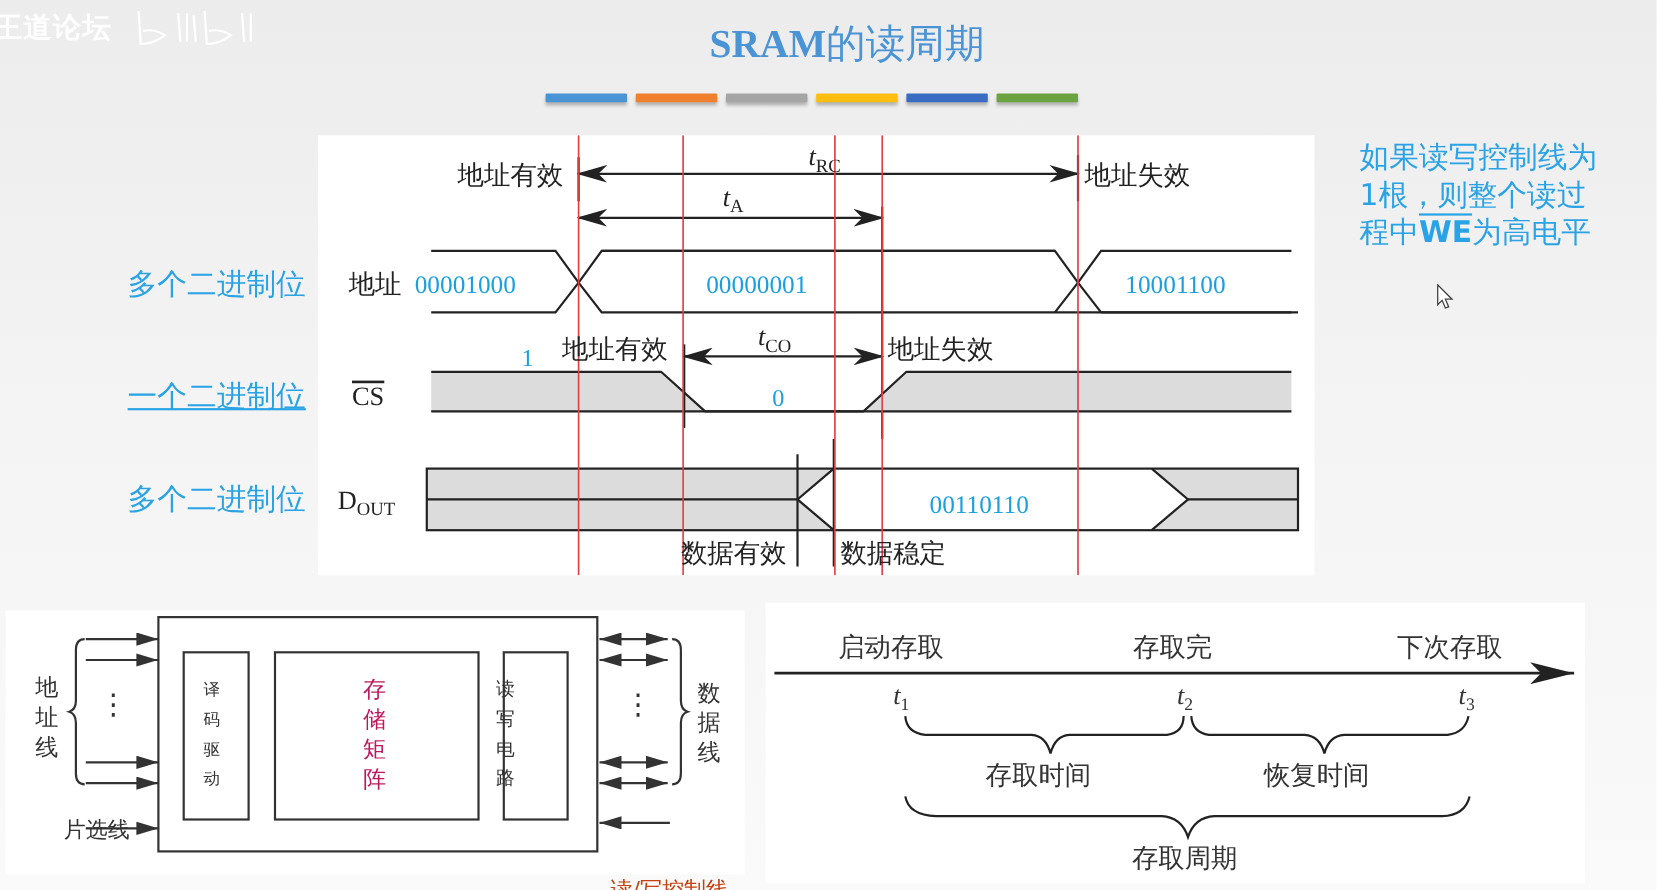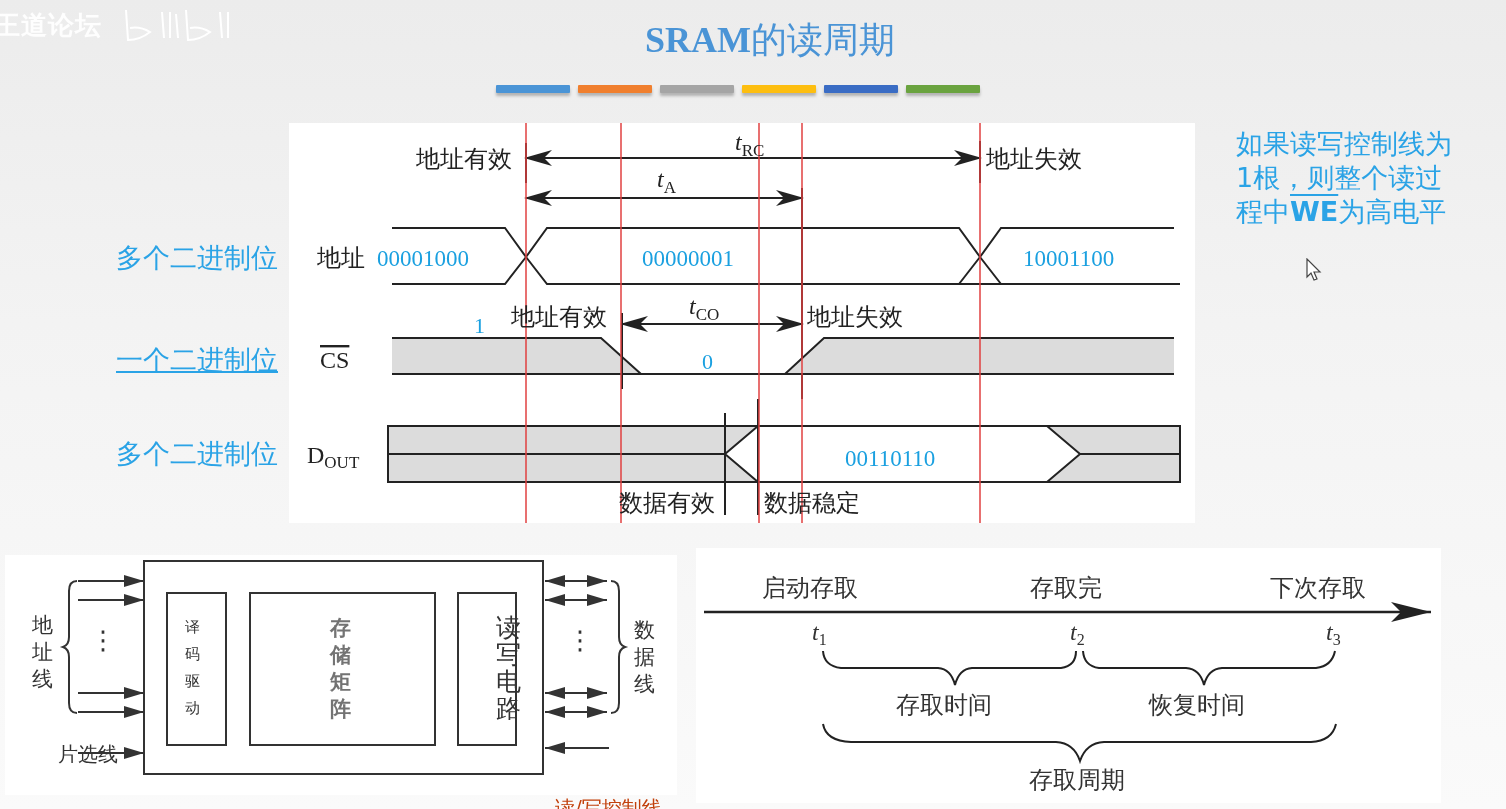--- a/index.html
+++ b/index.html
@@ -179,22 +179,22 @@
   </g>
   <g font-size="21" fill="#333">
     <text x="98" y="94" text-anchor="middle" font-size="26">⋮</text>
     <text x="575" y="94" text-anchor="middle" font-size="26">⋮</text>
   </g>
 </svg>
 
 <div class="abs" style="left:32px; top:612px; width:24px; font-size:21px; line-height:27px; color:#333; font-family:'DejaVu Serif',serif; word-break:break-all;">地址线</div>
 <div class="abs" style="left:10px; top:741px; font-size:20px; color:#333; font-family:'DejaVu Serif',serif;margin-left:48px;">片选线</div>
 <div class="abs" style="left:185px; top:614px; width:24px; font-size:15px; line-height:27px; color:#333; font-family:'DejaVu Serif',serif; word-break:break-all;">译码驱动</div>
-<div class="abs" style="left:330px; top:614px; width:24px; font-size:21px; line-height:27px; color:#737373; font-family:'DejaVu Serif',serif; word-break:break-all;font-weight:bold;">存储矩阵</div>
-<div class="abs" style="left:496px; top:614px; width:24px; font-size:25px; line-height:27px; color:#333; font-family:'DejaVu Serif',serif; word-break:break-all;">读写电路</div>
+<div class="abs" style="left:330px; top:614px; width:24px; font-size:21px; line-height:27px; color:#be185d; font-family:'DejaVu Serif',serif; word-break:break-all;">存储矩阵</div>
+<div class="abs" style="left:451px; top:614px; width:24px; font-size:17px; line-height:27px; color:#333; font-family:'DejaVu Serif',serif; word-break:break-all;">读写电路</div>
 <div class="abs" style="left:634px; top:617px; width:24px; font-size:21px; line-height:27px; color:#333; font-family:'DejaVu Serif',serif; word-break:break-all;">数据线</div>
 <div class="abs" style="left:555px; top:795px; font-size:20px; color:#c2410c; font-family:'DejaVu Serif',serif;">读/写控制线</div>
 
 <svg class="abs panel" style="left:696px; top:548px;" width="745" height="255" viewBox="0 0 745 255">
   <defs>
     <marker id="ca" markerWidth="16" markerHeight="8" refX="16" refY="4" orient="auto">
       <path d="M0 0 L16 4 L0 8 L4 4 Z" fill="#222"></path>
     </marker>
   </defs>
   <g stroke="#222" stroke-width="2.5" fill="none">

